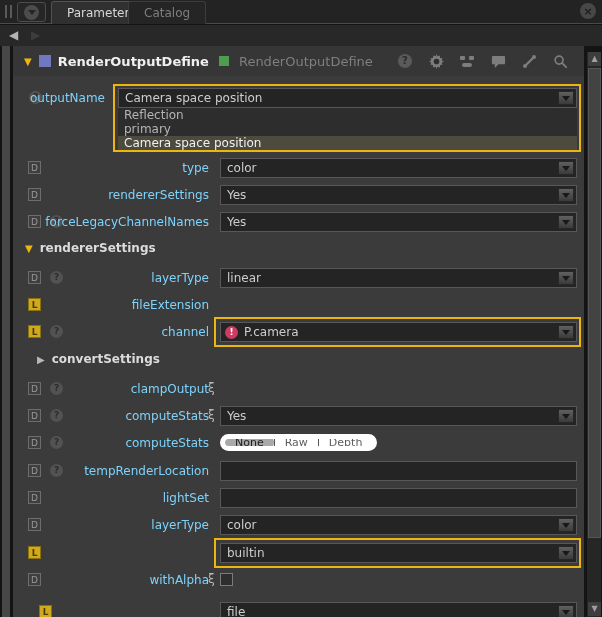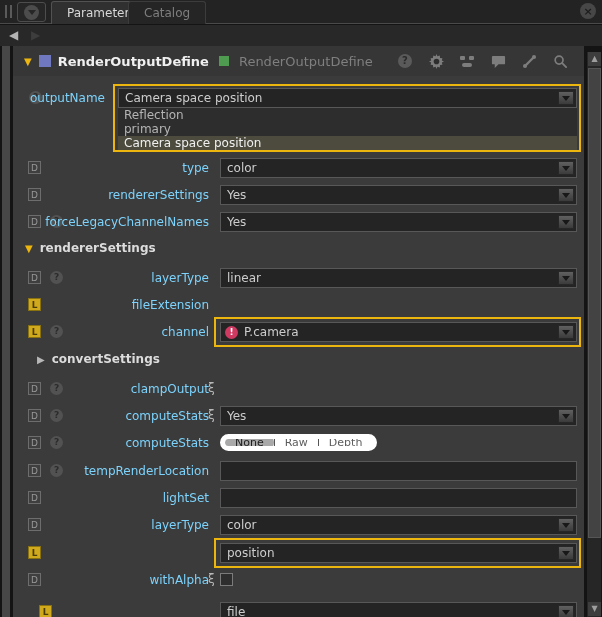--- a/index.html
+++ b/index.html
@@ -300,21 +300,21 @@
         <span class="txt">color</span>
         <span class="dd-btn">
             <span class="tri"></span>
           </span>
       </div>
     </div>
 
     <div class="row" style="top:497px">
       <span class="badge badge-l">L</span>
       <div class="fieldbox">
-        <span class="txt">position</span>
+        <span class="txt">builtin</span>
         <span class="dd-btn">
             <span class="tri"></span>
           </span>
       </div>
     </div>
     <div class="hl" style="left:201px;top:492px;width:367px;height:30px"></div>
 
     <div class="row" style="top:524px">
       <span class="badge badge-d">D</span>
       <span class="lbl">withAlpha</span>

